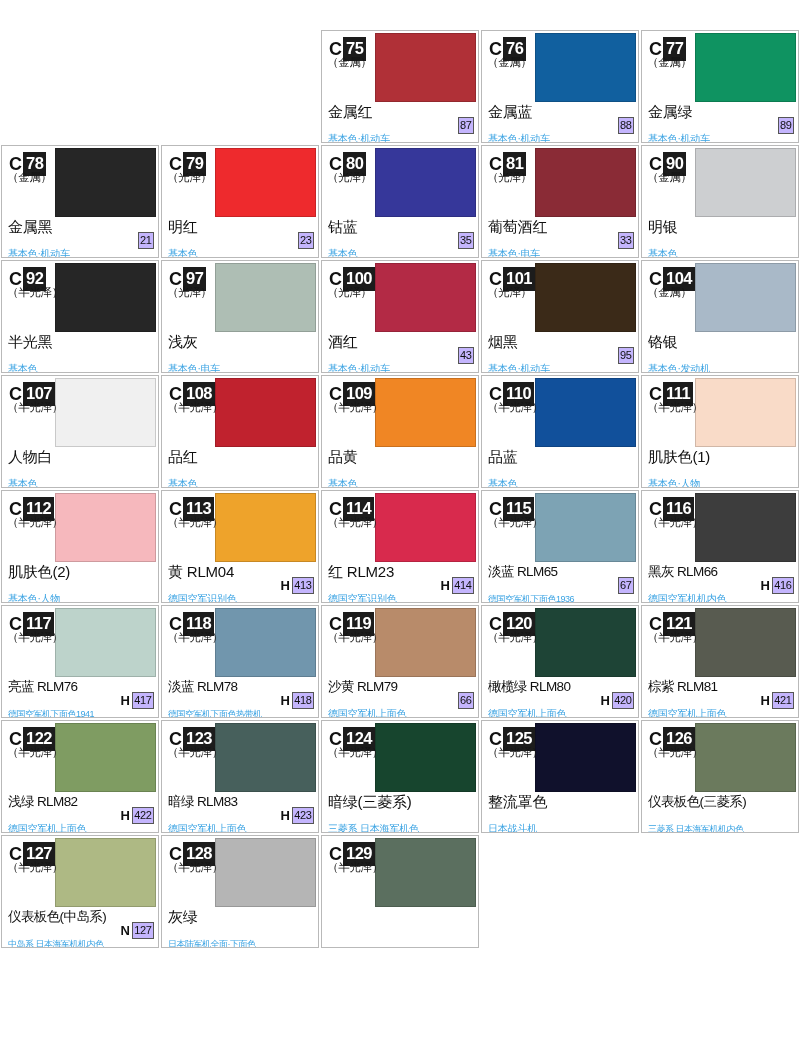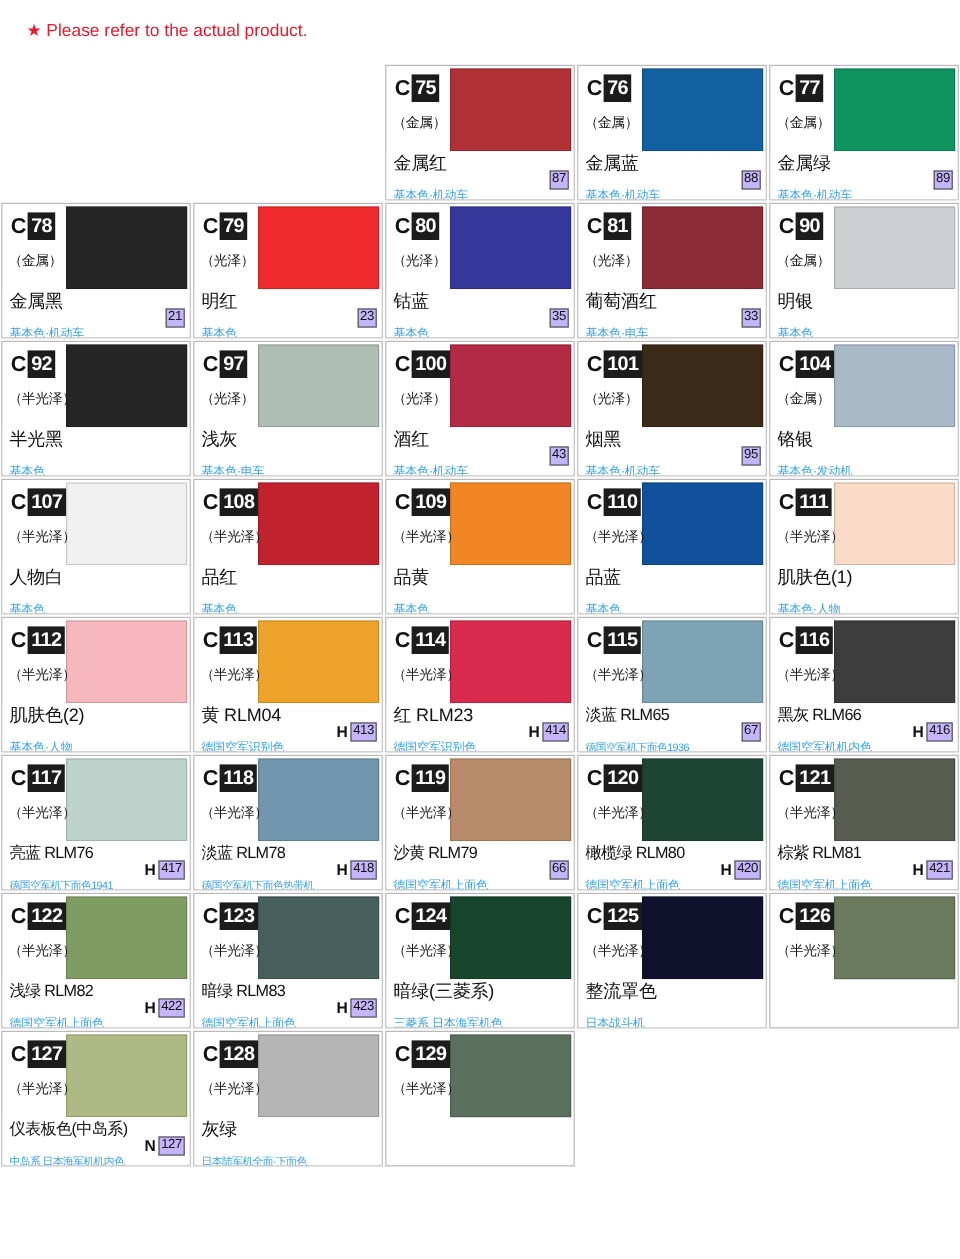--- a/index.html
+++ b/index.html
@@ -88,21 +88,21 @@
     font-weight: bold;
     line-height: 1;
     padding: 3px 3px 4px 3px;
     margin-left: 1.5px;
     letter-spacing: -0.5px;
     font-family: "Liberation Sans", sans-serif;
   }
   .gloss {
     position: absolute;
     left: 5px;
-    top: 40px;
+    top: 24px;
     font-size: 11.5px;
     color: #141414;
     white-space: nowrap;
     letter-spacing: -0.3px;
   }
 
   
   .card-bottom {
     position: absolute;
     left: 0;
@@ -155,24 +155,20 @@
     line-height: 1;
     padding: 1.5px 1.5px 2px 1.5px;
     background: #c4b5fd;
     letter-spacing: -0.4px;
   }
 </style>
 </head>
 <body>
 
 <div class="notice">
-  <span class="notice-line">
-    <span class="star">★</span>
-    <span>Please refer to the actual product.</span>
-  </span>
 </div>
 
 <div class="grid" id="grid">
     <div class="grid-row">
       <div class="card empty"></div>
       <div class="card empty"></div>
       <div class="card">
         <div class="card-top">
           <div class="swatch" style="background: rgb(176, 48, 55);"></div>
           <div class="badge">
@@ -703,20 +699,24 @@
       </div>
       <div class="card">
         <div class="card-top">
           <div class="swatch" style="background: rgb(107, 122, 93);"></div>
           <div class="badge">
             <span class="badge-c">C</span>
             <span class="badge-num">126</span>
           </div>
           <div class="gloss">（半光泽）</div>
         </div>
+        <div class="card-bottom">
+          <div class="cname small">仪表板色(三菱系)</div>
+          <div class="ccat tiny">三菱系 日本海军机机内色</div>
+        </div>
       </div>
     </div>
     <div class="grid-row">
       <div class="card">
         <div class="card-top">
           <div class="swatch" style="background: rgb(174, 185, 132);"></div>
           <div class="badge">
             <span class="badge-c">C</span>
             <span class="badge-num">127</span>
           </div>

